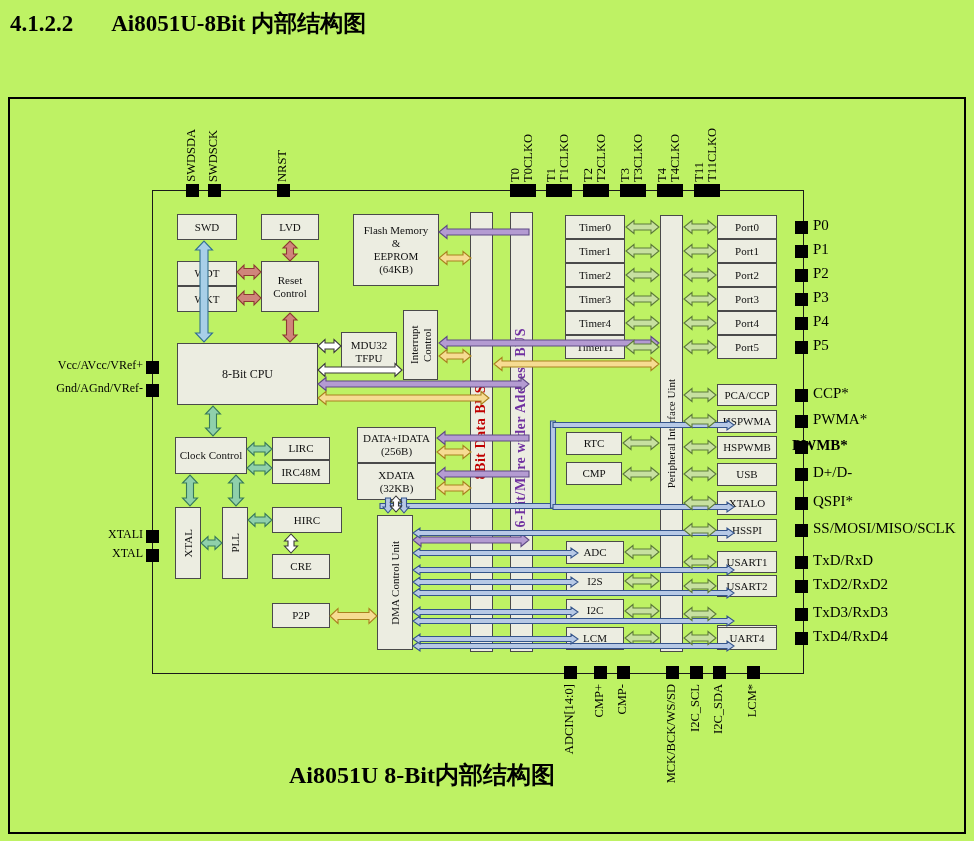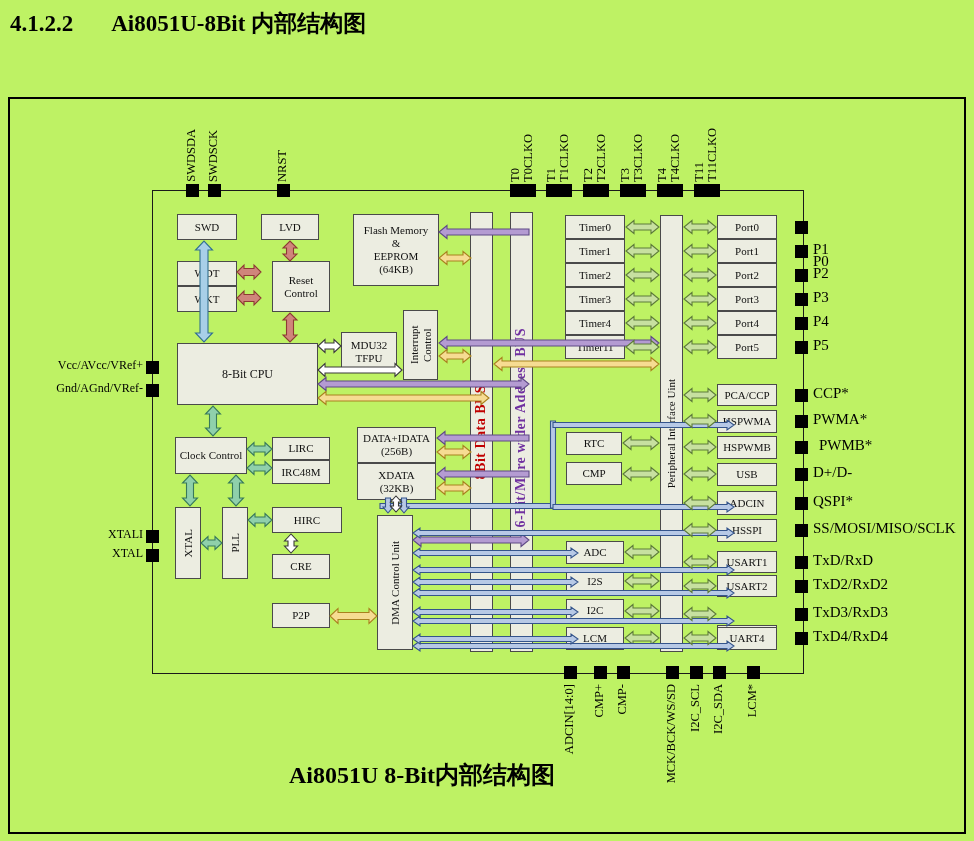--- a/index.html
+++ b/index.html
@@ -43,21 +43,21 @@
       </div>
       <div class="block" style="left: 261px; top: 214px; width: 58px; height: 26px;">
         <span class="lbl">LVD</span>
       </div>
       <div class="block" style="left: 177px; top: 261px; width: 60px; height: 25px;">
         <span class="lbl">WDT</span>
       </div>
       <div class="block" style="left: 177px; top: 286px; width: 60px; height: 26px;">
         <span class="lbl">WKT</span>
       </div>
-      <div class="block" style="left: 261px; top: 261px; width: 58px; height: 51px; margin-left: 11px;">
+      <div class="block" style="left: 261px; top: 261px; width: 58px; height: 51px;">
         <span class="lbl">Reset
 Control</span>
       </div>
       <div class="block" style="left: 353px; top: 214px; width: 86px; height: 72px;">
         <span class="lbl">Flash Memory
 &amp;
 EEPROM
 (64KB)</span>
       </div>
       <div class="block" style="left: 341px; top: 332px; width: 56px; height: 40px;">
@@ -174,21 +174,21 @@
       <div class="block" style="left: 717px; top: 410px; width: 60px; height: 23px;">
         <span class="lbl">HSPWMA</span>
       </div>
       <div class="block" style="left: 717px; top: 436px; width: 60px; height: 23px;">
         <span class="lbl">HSPWMB</span>
       </div>
       <div class="block" style="left: 717px; top: 463px; width: 60px; height: 23px;">
         <span class="lbl">USB</span>
       </div>
       <div class="block" style="left: 717px; top: 491px; width: 60px; height: 24px;">
-        <span class="lbl">ADCIN</span>
+        <span class="lbl">XTALO</span>
       </div>
       <div class="block" style="left: 717px; top: 519px; width: 60px; height: 23px;">
         <span class="lbl">HSSPI</span>
       </div>
       <div class="block" style="left: 717px; top: 551px; width: 60px; height: 22px;">
         <span class="lbl">USART1</span>
       </div>
       <div class="block" style="left: 717px; top: 575px; width: 60px; height: 22px;">
         <span class="lbl">USART2</span>
       </div>
@@ -308,37 +308,37 @@
       <div class="plabel vtext" style="left: 705px; bottom: 659px;">T11CLKO</div>
       <div class="pin" style="left: 145.5px; top: 360.5px;"></div>
       <div class="plabel h-left" style="right: 831px; top: 358px;">Vcc/AVcc/VRef+</div>
       <div class="pin" style="left: 145.5px; top: 383.5px;"></div>
       <div class="plabel h-left" style="right: 831px; top: 381px;">Gnd/AGnd/VRef-</div>
       <div class="pin" style="left: 145.5px; top: 529.5px;"></div>
       <div class="plabel h-left" style="right: 831px; top: 527px;">XTALI</div>
       <div class="pin" style="left: 145.5px; top: 548.5px;"></div>
       <div class="plabel h-left" style="right: 831px; top: 546px;">XTAL</div>
       <div class="pin" style="left: 794.5px; top: 220.5px;"></div>
-      <div class="plabel h-right" style="left: 813px; top: 217px; margin-top: 36px;">P0</div>
+      <div class="plabel h-right" style="left: 813px; top: 217px;">P0</div>
       <div class="pin" style="left: 794.5px; top: 244.5px;"></div>
       <div class="plabel h-right" style="left: 813px; top: 241px;">P1</div>
       <div class="pin" style="left: 794.5px; top: 268.5px;"></div>
       <div class="plabel h-right" style="left: 813px; top: 265px;">P2</div>
       <div class="pin" style="left: 794.5px; top: 292.5px;"></div>
       <div class="plabel h-right" style="left: 813px; top: 289px;">P3</div>
       <div class="pin" style="left: 794.5px; top: 316.5px;"></div>
       <div class="plabel h-right" style="left: 813px; top: 313px;">P4</div>
       <div class="pin" style="left: 794.5px; top: 340.5px;"></div>
       <div class="plabel h-right" style="left: 813px; top: 337px;">P5</div>
       <div class="pin" style="left: 794.5px; top: 388.5px;"></div>
       <div class="plabel h-right" style="left: 813px; top: 385px;">CCP*</div>
       <div class="pin" style="left: 794.5px; top: 414.5px;"></div>
       <div class="plabel h-right" style="left: 813px; top: 411px;">PWMA*</div>
       <div class="pin" style="left: 794.5px; top: 440.5px;"></div>
-      <div class="plabel h-right" style="left: 819px; top: 437px;">PWMB*</div>
+      <div class="plabel h-right" style="left: 792px; top: 437px; font-weight: bold;">PWMB*</div>
       <div class="pin" style="left: 794.5px; top: 467.5px;"></div>
       <div class="plabel h-right" style="left: 813px; top: 464px;">D+/D-</div>
       <div class="pin" style="left: 794.5px; top: 496.5px;"></div>
       <div class="plabel h-right" style="left: 813px; top: 493px;">QSPI*</div>
       <div class="pin" style="left: 794.5px; top: 523.5px;"></div>
       <div class="plabel h-right" style="left: 813px; top: 520px;">SS/MOSI/MISO/SCLK</div>
       <div class="pin" style="left: 794.5px; top: 555.5px;"></div>
       <div class="plabel h-right" style="left: 813px; top: 552px;">TxD/RxD</div>
       <div class="pin" style="left: 794.5px; top: 579.5px;"></div>
       <div class="plabel h-right" style="left: 813px; top: 576px;">TxD2/RxD2</div>

